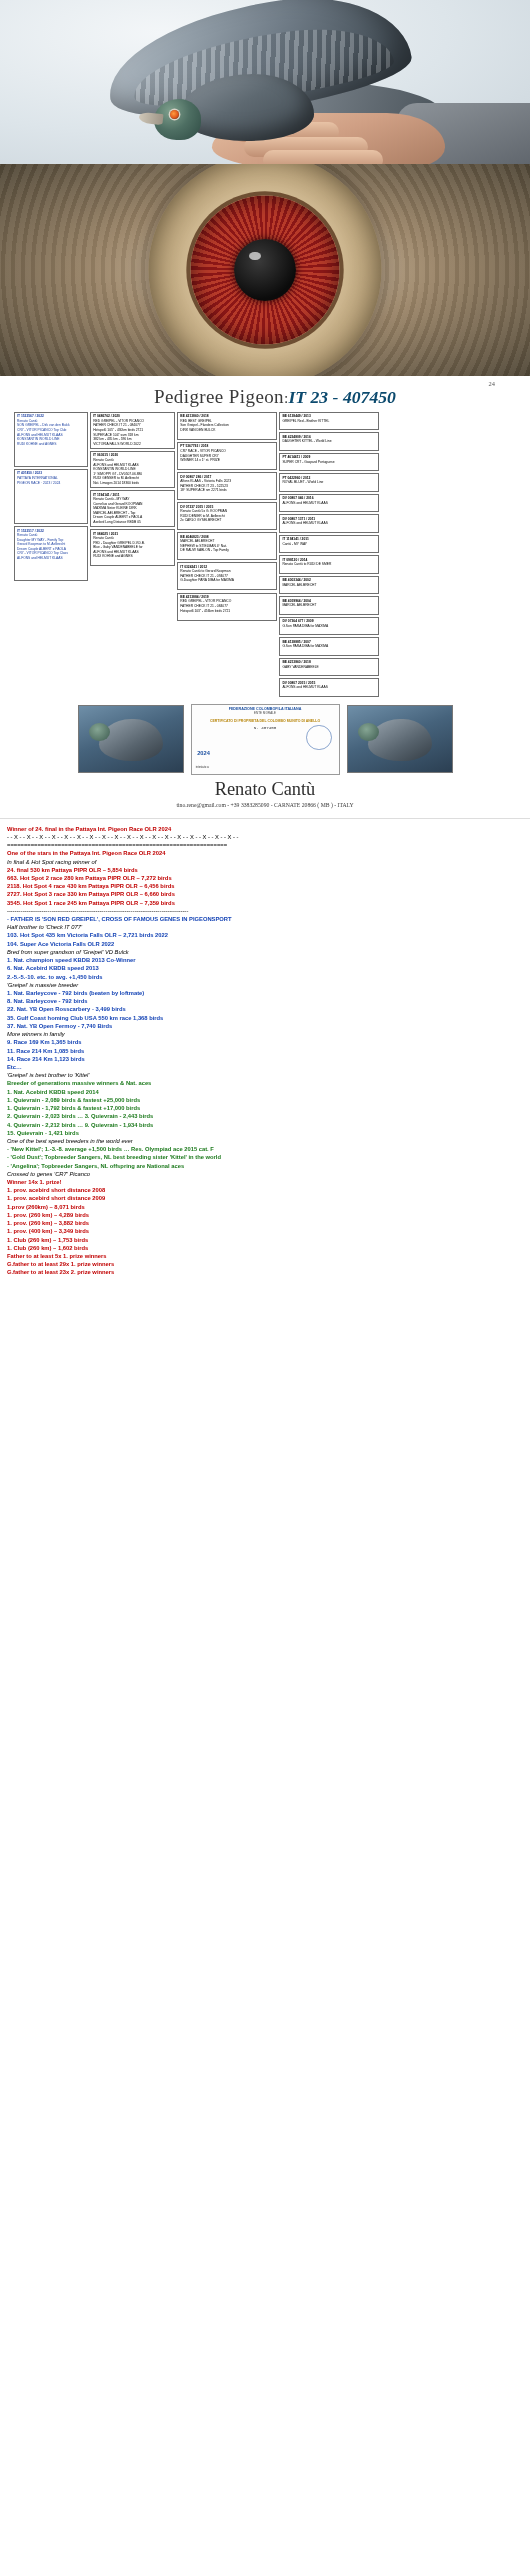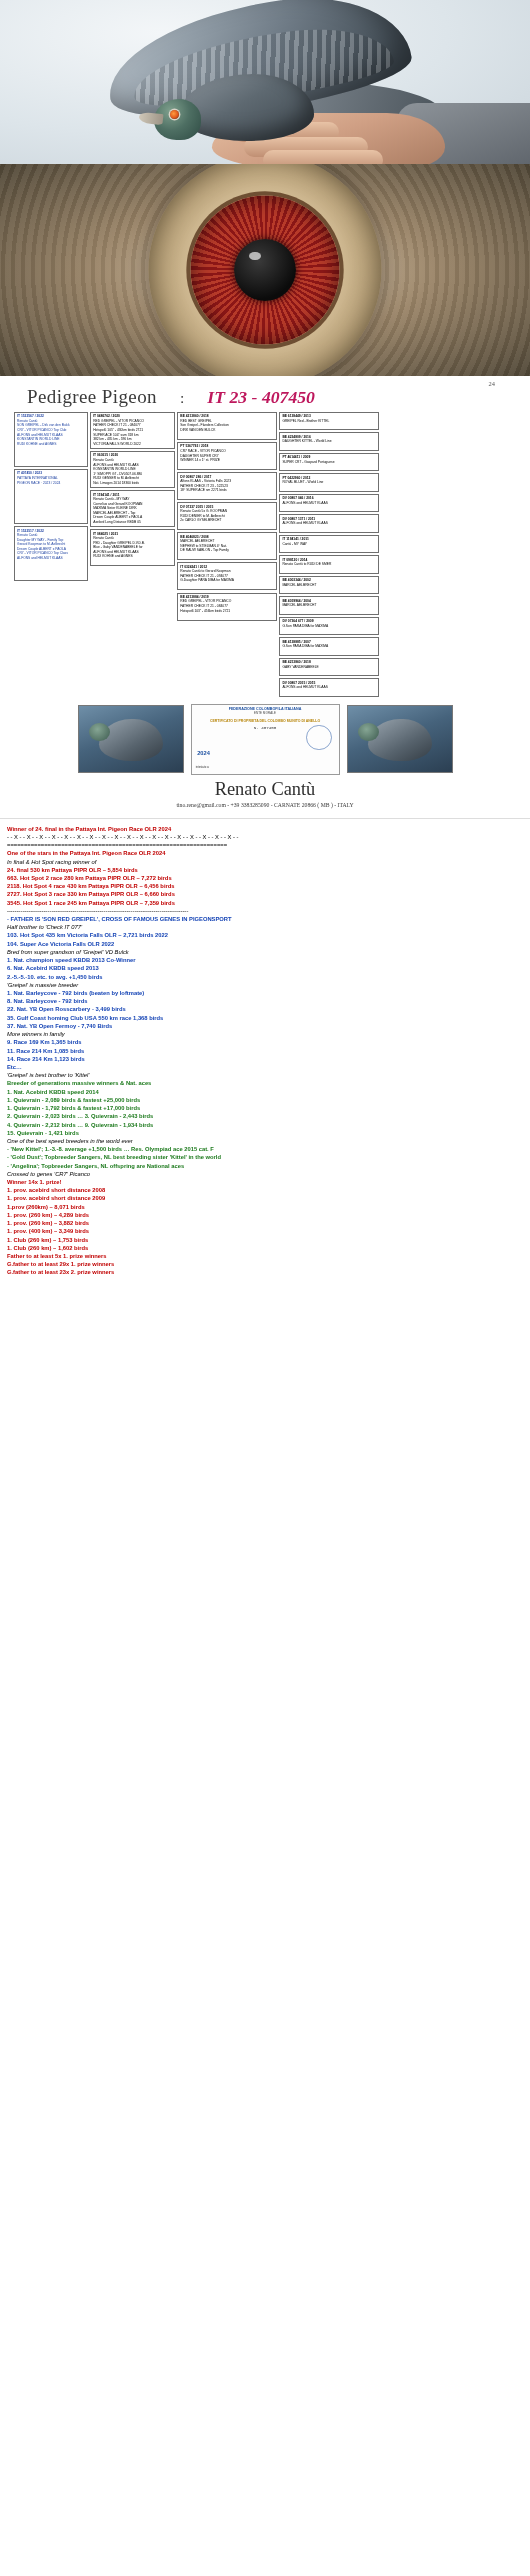--- a/index.html
+++ b/index.html
@@ -122,27 +122,27 @@
   .pedigree {
     width:530px; background:#fff; position:relative;
     padding:4.2px 7px 10px 7px;
     border-bottom:0.7px solid #ddd;
   }
   .pg-pagenum{
     text-align:right; font-size:6.4px; color:#555; padding-right:28px;
     font-family:"Liberation Serif", serif;
   }
   .pg-title {
-    display:flex; align-items:baseline; gap:23px;
+    display:flex; align-items:baseline; gap:0;
     font-family:"Liberation Serif", serif;
-    padding-left:20px; margin-top:-1.4px;
+    padding-left:20px; margin-top:-1.4px;justify-content:center;
   }
   .pg-title .lbl { font-size:19px; color:#3a3a3a; letter-spacing:0.4px; }
   .pg-title .colon { font-size:15.6px; color:#3a3a3a; }
-  .pg-title .ring { font-size:17.7px; color:#be185d; font-weight:bold; font-style:italic; }
+  .pg-title .ring { font-size:17.7px; color:#0c4a6e; font-weight:bold; font-style:italic; }
 
   .pg-grid{
     display:grid;
     grid-template-columns:74px 85px 100px 100px;
     gap:2.1px;
     margin-top:4.2px;
     margin-left:7px;
     align-items:start;
   }
   .pg-col{ display:flex; flex-direction:column; gap:2.1px; }

